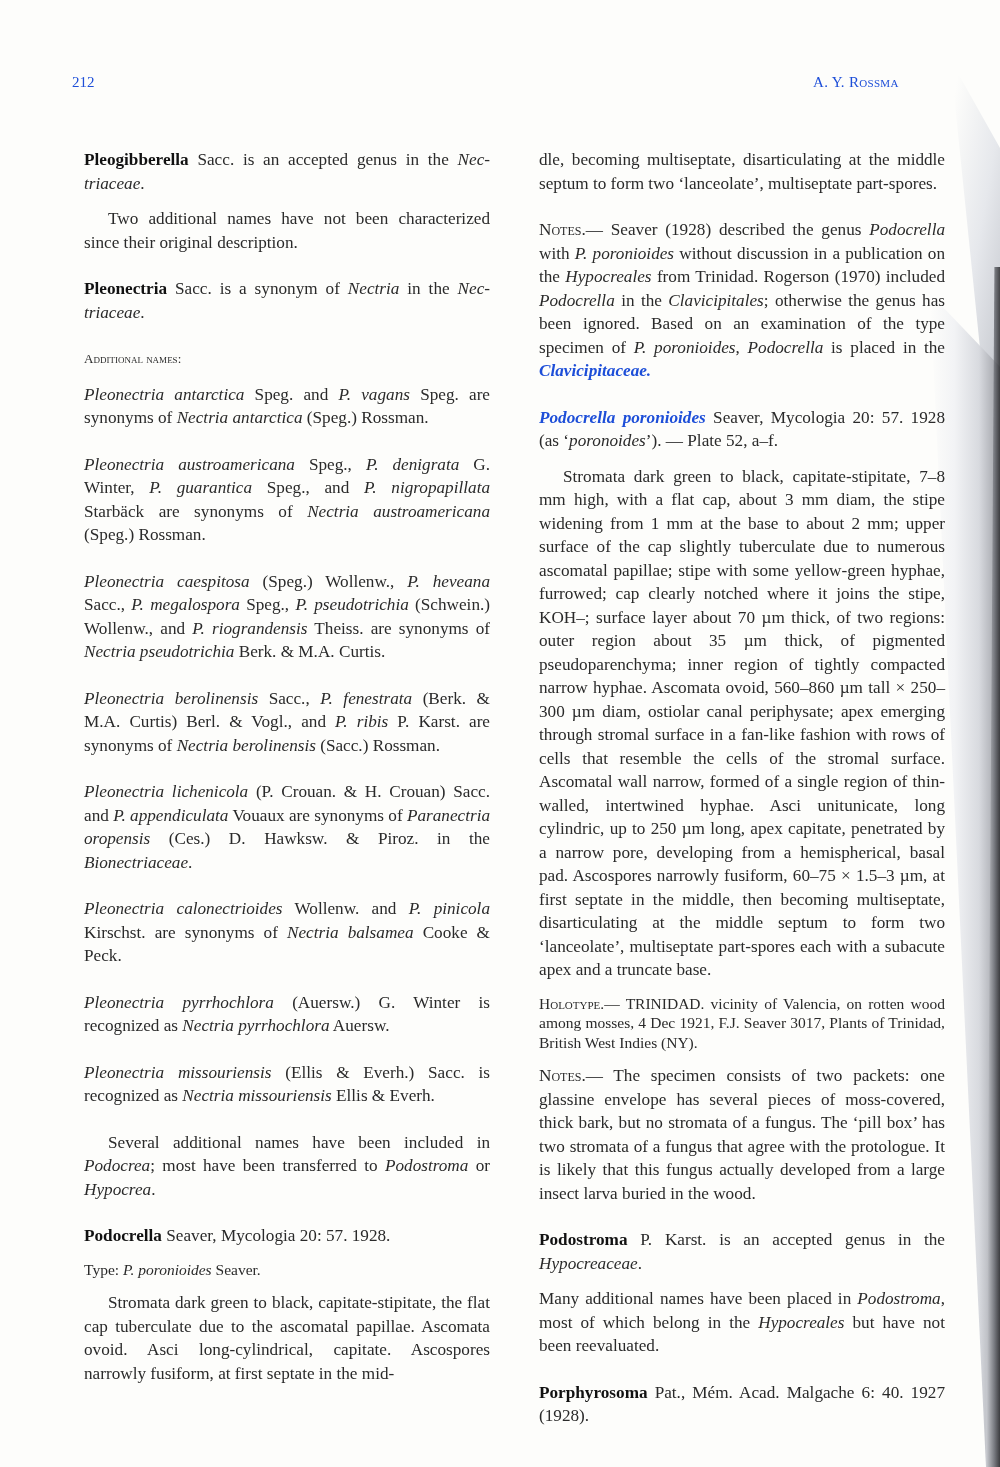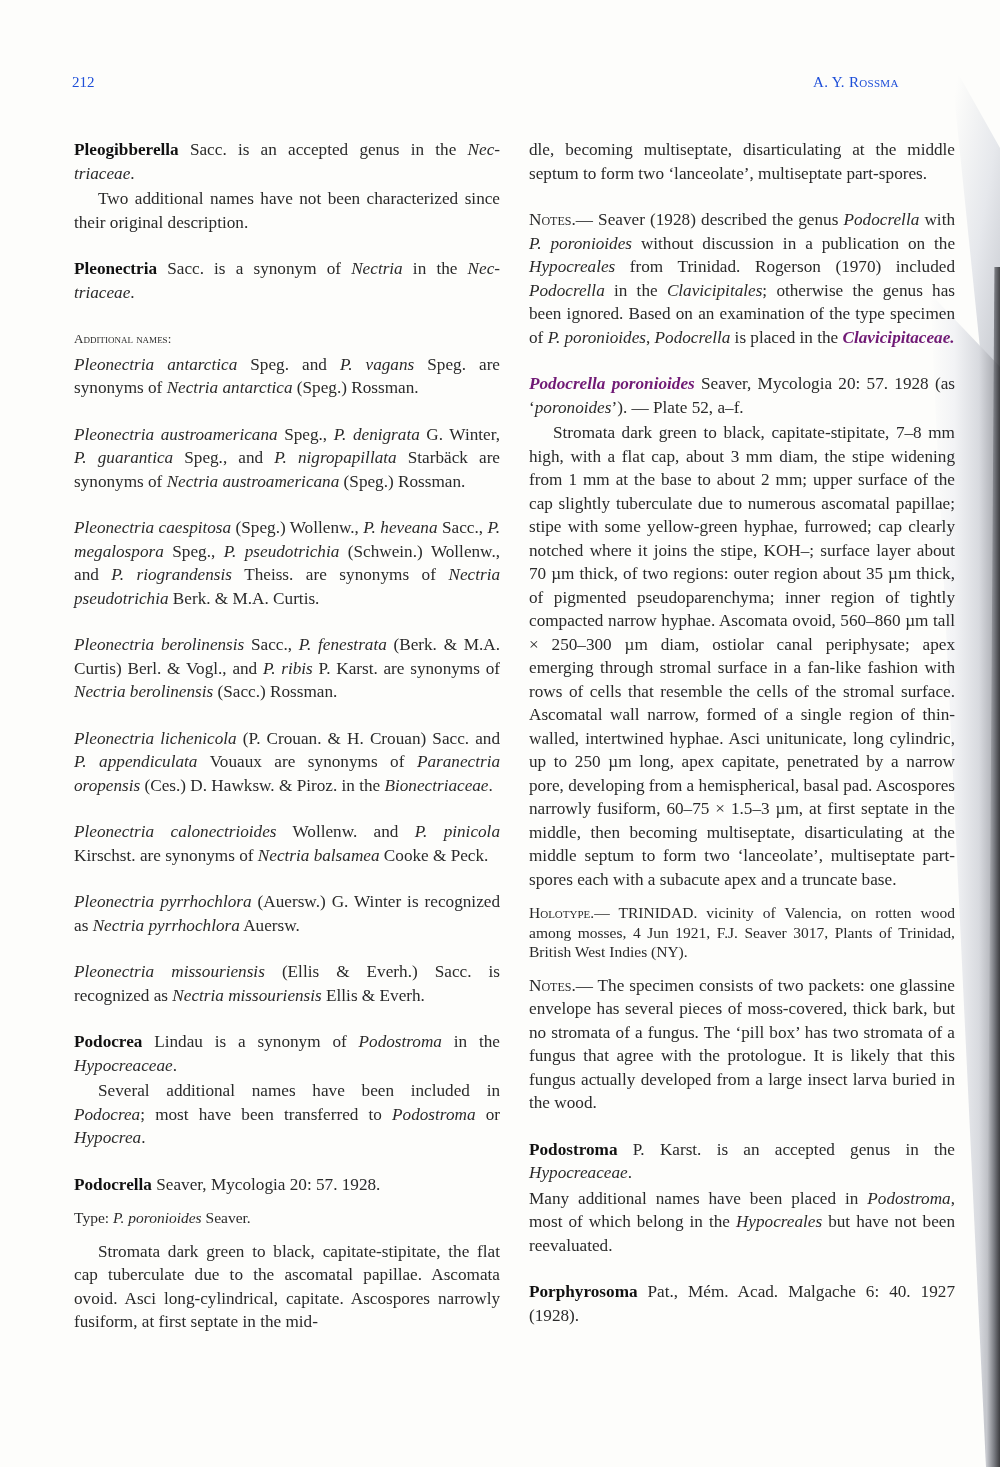--- a/index.html
+++ b/index.html
@@ -33,29 +33,29 @@
   }
   .page-number { left: 72px; }
   .author { left: 813px; font-variant: small-caps; letter-spacing: 0.3px; }
   .col {
     position: absolute; top: 136px; width: 430px;
     font-size: 17.2px; line-height: 23.5px; text-align: justify;
     hyphens: manual;
   }
   .col-left { left: 72px; }
   .col-right { left: 527px; }
-  .col p { margin: 2px; }
+  .col p { margin: 12px; }
   .entry { margin-bottom: 23px !important; }
   .indent { text-indent: 24px; }
   .sc { font-variant: small-caps; }
   .small { font-size: 15.5px; line-height: 19.5px; }
   .gap-s { margin-bottom: 12px !important; }
   b { font-weight: bold; color: #111; }
   i { font-style: italic; }
-  .bi { font-weight: bold; font-style: italic; color: #701a75; }
+  .bi { font-weight: bold; font-style: italic; color: #1d4ed8; }
 </style>
 </head>
 <body>
 
 <div class="page-curl"></div>
 <div class="page-edge"></div>
 <div class="spine"></div>
 
 <div class="running-head page-number">212</div>
 <div class="running-head author">A. Y. Rossma</div>
@@ -71,37 +71,36 @@
       <p class="entry"><i>Pleonectria antarctica</i><span> Speg. and </span><i>P. vagans</i><span> Speg. are synonyms of </span><i>Nectria antarctica</i><span> (Speg.) Rossman.</span></p>
       <p class="entry"><i>Pleonectria austroamericana</i><span> Speg., </span><i>P. denigrata</i><span> G. Winter, </span><i>P. guarantica</i><span> Speg., and </span><i>P. nigropapillata</i><span> Starbäck are synonyms of </span><i>Nectria austroamericana</i><span> (Speg.) Rossman.</span></p>
       <p class="entry"><i>Pleonectria caespitosa</i><span> (Speg.) Wollenw., </span><i>P. heveana</i><span> Sacc., </span><i>P. megalospora</i><span> Speg., </span><i>P. pseudotrichia</i><span> (Schwein.) Wollenw., and </span><i>P. riograndensis</i><span> Theiss. are synonyms of </span><i>Nectria pseudotrichia</i><span> Berk. &amp; M.A. Curtis.</span></p>
       <p class="entry"><i>Pleonectria berolinensis</i><span> Sacc., </span><i>P. fenestrata</i><span> (Berk. &amp; M.A. Curtis) Berl. &amp; Vogl., and </span><i>P. ribis</i><span> P. Karst. are synonyms of </span><i>Nectria berolinensis</i><span> (Sacc.) Rossman.</span></p>
       <p class="entry"><i>Pleonectria lichenicola</i><span> (P. Crouan. &amp; H. Crouan) Sacc. and </span><i>P. appendiculata</i><span> Vouaux are synonyms of </span><i>Paranectria oropensis</i><span> (Ces.) D. Hawksw. &amp; Piroz. in the </span><i>Bionectriaceae</i><span>.</span></p>
       <p class="entry"><i>Pleonectria calonectrioides</i><span> Wollenw. and </span><i>P. pinicola</i><span> Kirschst. are synonyms of </span><i>Nectria balsamea</i><span> Cooke &amp; Peck.</span></p>
       <p class="entry"><i>Pleonectria pyrrhochlora</i><span> (Auersw.) G. Winter is recognized as </span><i>Nectria pyrrhochlora</i><span> Auersw.</span></p>
       <p class="entry"><i>Pleonectria missouriensis</i><span> (Ellis &amp; Everh.) Sacc. is recognized as </span><i>Nectria missouriensis</i><span> Ellis &amp; Everh.</span></p>
     </div>
 
-  <p><b>Podocrea</b><span> Lindau is a synonym of </span><i>Podostroma</i><span> in the </span><i>Hypocreaceae</i><span>.</span></p>
   <p class="indent entry"><span>Several additional names have been included in </span><i>Podocrea</i><span>; most have been transferred to </span><i>Podostroma</i><span> or </span><i>Hypocrea</i><span>.</span></p>
 
   <p class="gap-s"><b>Podocrella</b><span> Seaver, Mycologia 20: 57. 1928.</span></p>
   <p class="small gap-s"><span>Type: </span><i>P. poronioides</i><span> Seaver.</span></p>
   <p class="indent">Stromata dark green to black, capitate-stipitate, the flat cap tuberculate due to the ascomatal papillae. Ascomata ovoid. Asci long-cylindrical, capitate. Ascospores narrowly fusiform, at first septate in the mid-</p>
 </div>
 
 <div class="col col-right">
   <p class="entry">dle, becoming multiseptate, disarticulating at the middle septum to form two ‘lanceolate’, multiseptate part-spores.</p>
 
   <p class="entry" id="notes1"><span class="sc">Notes.</span><span>— </span><span id="notes1-body"><span>Seaver (1928) described the genus </span><i>Podocrella</i><span> with </span><i>P. poronioides</i><span> without discussion in a publication on the </span><i>Hypocreales</i><span> from Trinidad. Rogerson (1970) included </span><i>Podocrella</i><span> in the </span><i>Clavicipitales</i><span>; otherwise the genus has been ignored. Based on an examination of the type specimen of </span><i>P. poronioides</i><span>, </span><i>Podocrella</i><span> is placed in the </span></span><span class="bi">Clavicipitaceae.</span></p>
 
   <p><span class="bi">Podocrella poronioides</span><span> Seaver, Mycologia 20: 57. 1928 (as ‘</span><i>poronoides</i><span>’). — Plate 52, a–f.</span></p>
   <p class="indent gap-s">Stromata dark green to black, capitate-stipitate, 7–8 mm high, with a flat cap, about 3 mm diam, the stipe widening from 1 mm at the base to about 2 mm; upper surface of the cap slightly tuberculate due to numerous ascomatal papillae; stipe with some yellow-green hyphae, furrowed; cap clearly notched where it joins the stipe, KOH–; surface layer about 70 µm thick, of two regions: outer region about 35 µm thick, of pigmented pseudoparenchyma; inner region of tightly compacted narrow hyphae. Ascomata ovoid, 560–860 µm tall × 250–300 µm diam, ostiolar canal periphysate; apex emerging through stromal surface in a fan-like fashion with rows of cells that resemble the cells of the stromal surface. Ascomatal wall narrow, formed of a single region of thin-walled, intertwined hyphae. Asci unitunicate, long cylindric, up to 250 µm long, apex capitate, penetrated by a narrow pore, developing from a hemispherical, basal pad. Ascospores narrowly fusiform, 60–75 × 1.5–3 µm, at first septate in the middle, then becoming multiseptate, disarticulating at the middle septum to form two ‘lanceolate’, multiseptate part-spores each with a subacute apex and a truncate base.</p>
 
-  <p class="small gap-s"><span class="sc">Holotype.</span><span>— </span><span>TRINIDAD. vicinity of Valencia, on rotten wood among mosses, 4 Jun 1921, F.J. Seaver 3017, Plants of Trinidad, British West Indies (NY).</span></p>
+  <p class="small gap-s"><span class="sc">Holotype.</span><span>— </span><span>TRINIDAD. vicinity of Valencia, on rotten wood among mosses, 4 Dec 1921, F.J. Seaver 3017, Plants of Trinidad, British West Indies (NY).</span></p>
 
   <p class="entry"><span class="sc">Notes.</span><span>— </span><span>The specimen consists of two packets: one glassine envelope has several pieces of moss-covered, thick bark, but no stromata of a fungus. The ‘pill box’ has two stromata of a fungus that agree with the protologue.  It is likely that this fungus actually developed from a large insect larva buried in the wood.</span></p>
 
   <p><b>Podostroma</b><span> P. Karst. is an accepted genus in the </span><i>Hypocreaceae</i><span>.</span></p>
   <p class="entry"><span>Many additional names have been placed in </span><i>Podostroma</i><span>, most of which belong in the </span><i>Hypocreales</i><span> but have not been reevaluated.</span></p>
 
   <p><b>Porphyrosoma</b><span> Pat., Mém. Acad. Malgache 6: 40. 1927 (1928).</span></p>
 </div>
 
 </body></html>

